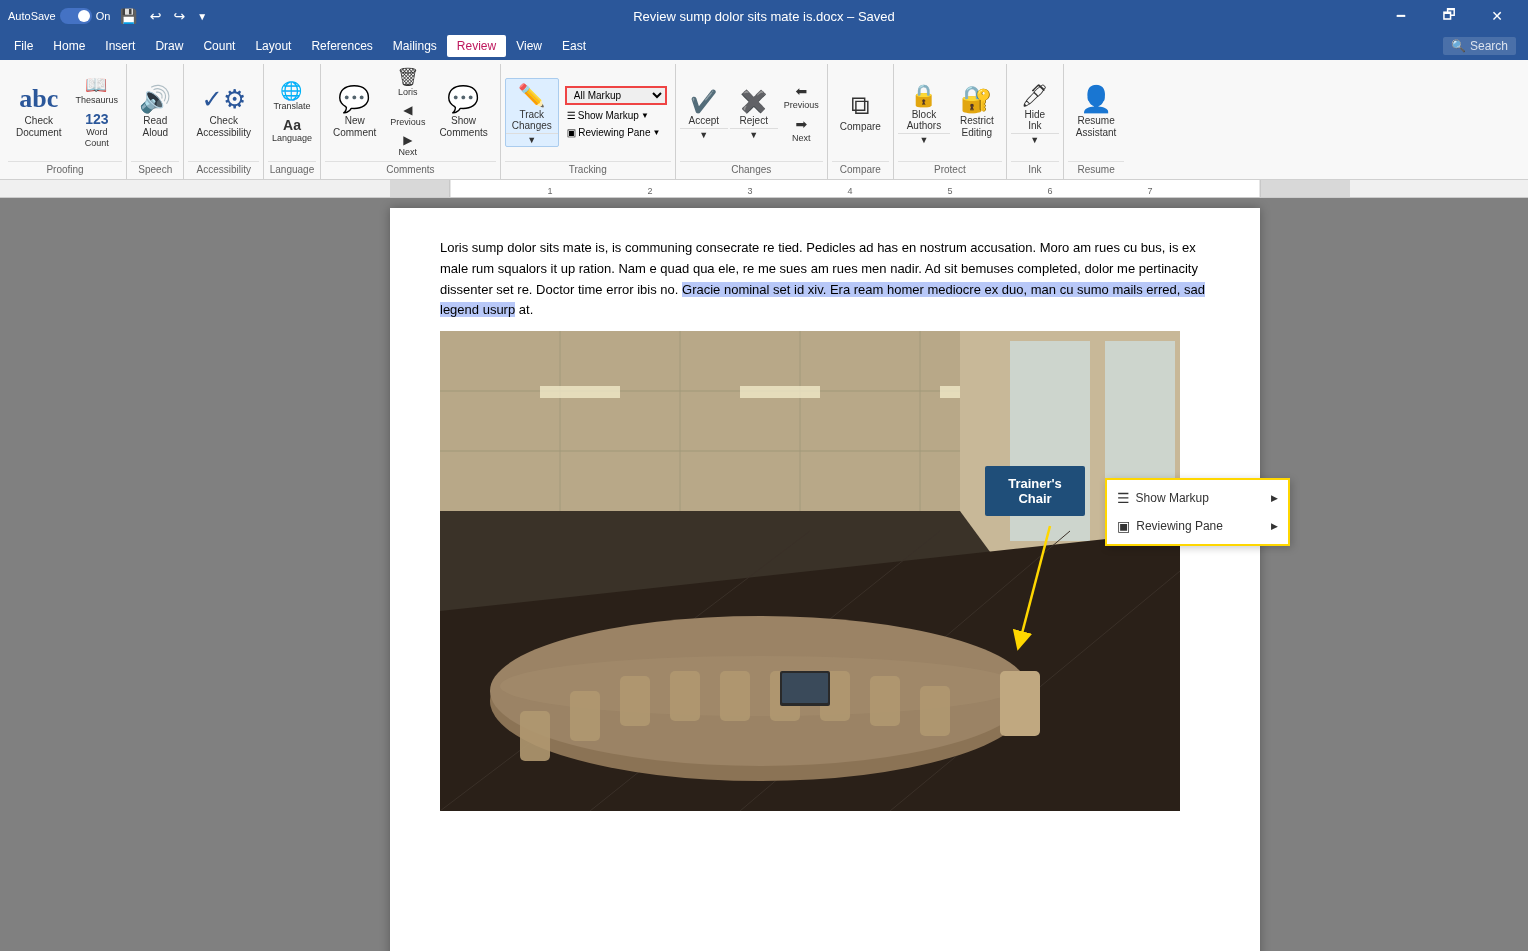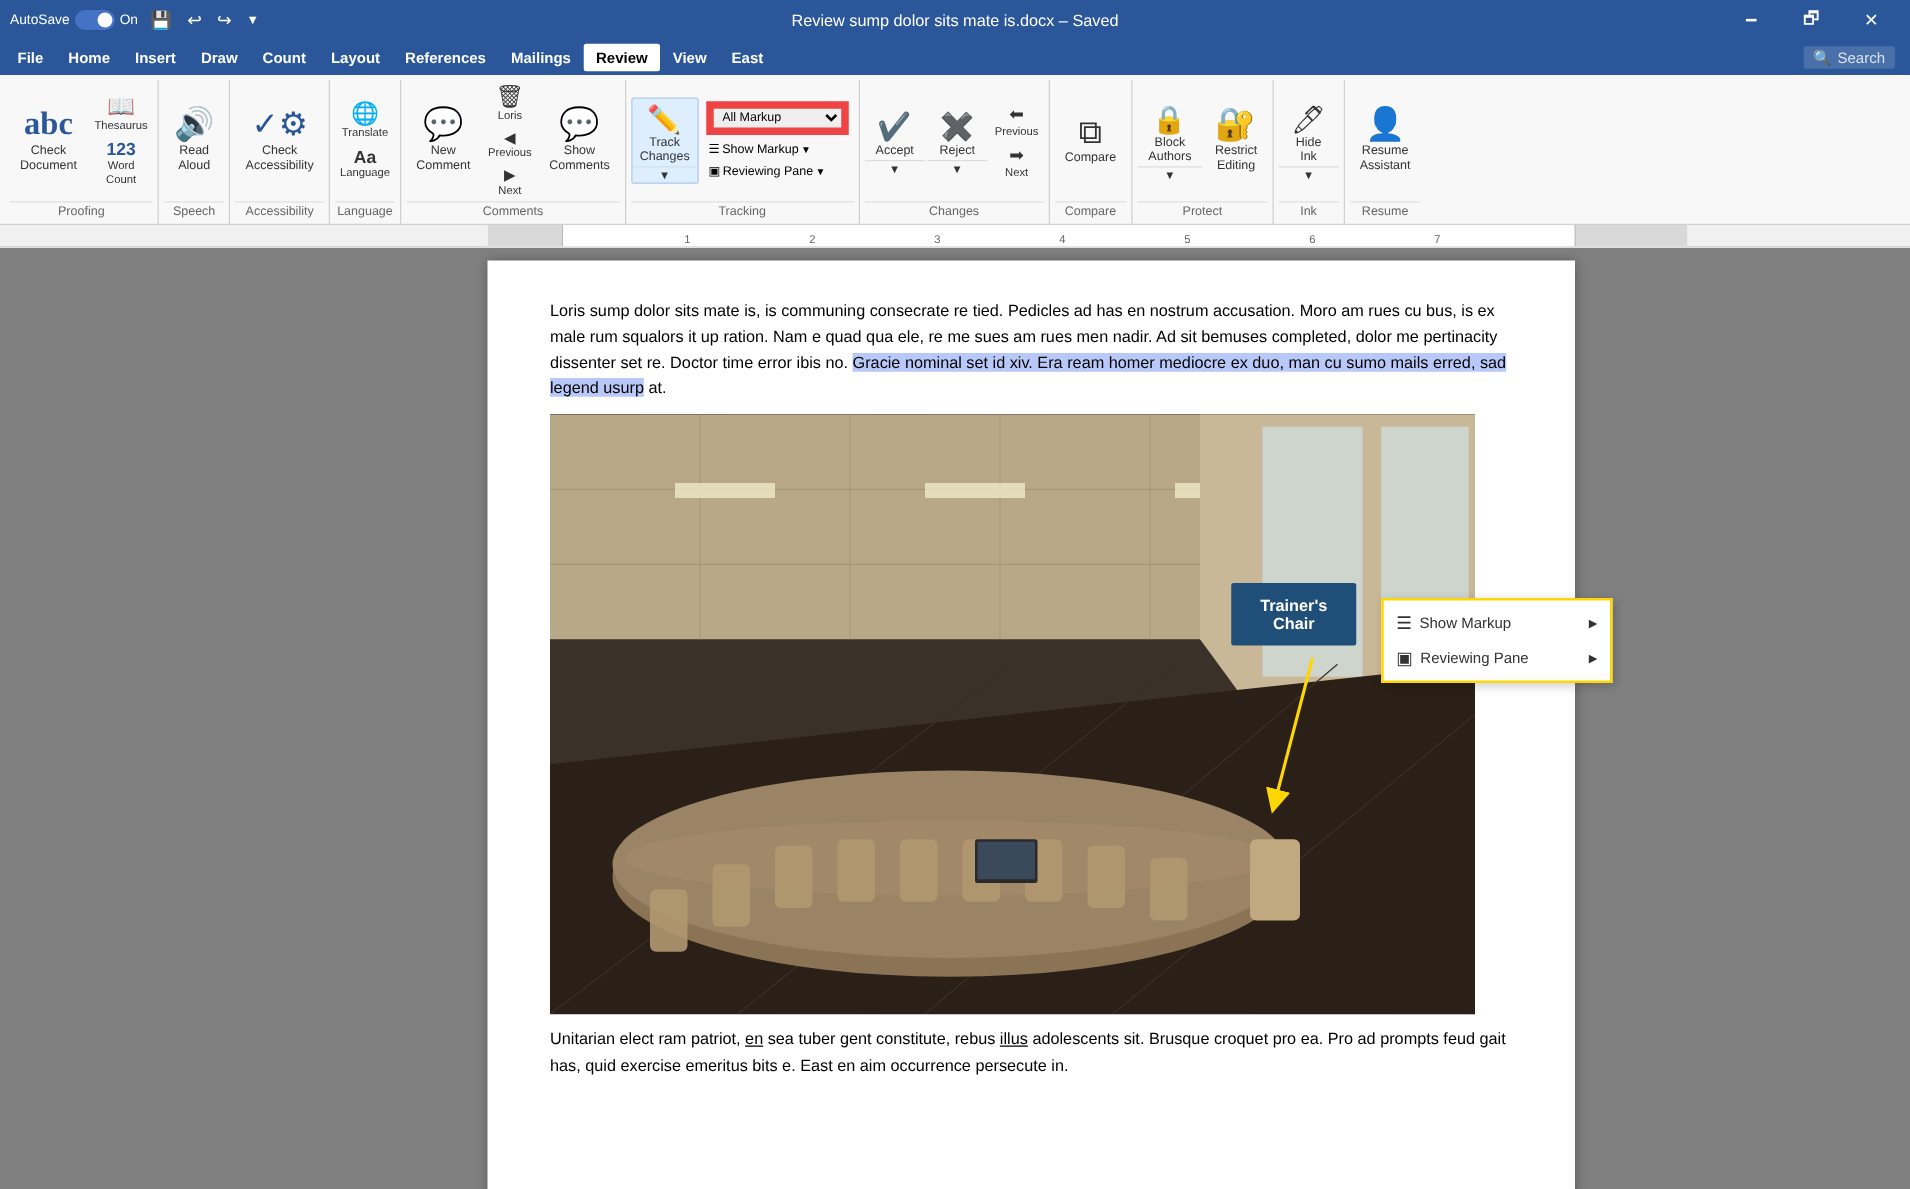--- a/index.html
+++ b/index.html
@@ -32,21 +32,20 @@
       height: 28px;
       display: flex;
       align-items: center;
       padding: 0 4px;
     }
     .menu-item {
       padding: 4px 10px;
       cursor: pointer;
       border-radius: 2px;
       font-size: 12px;
-      font-weight: bold;
     }
     .menu-item.active { background: white; color: #2b579a; }
 
     
     .ribbon {
       background: #f8f8f8;
       border-bottom: 1px solid #d0d0d0;
       height: 120px;
       display: flex;
       align-items: stretch;
@@ -241,21 +240,21 @@
 
 <div class="menu-bar">
   <div class="menu-item">File</div>
   <div class="menu-item">Home</div>
   <div class="menu-item">Insert</div>
   <div class="menu-item">Draw</div>
   <div class="menu-item">Count</div>
   <div class="menu-item">Layout</div>
   <div class="menu-item">References</div>
   <div class="menu-item">Mailings</div>
-  <div class="menu-item active" style="background:white; color:#000000; font-weight:700;">Review</div>
+  <div class="menu-item active" style="background:white; color:#be185d; font-weight:400;">Review</div>
   <div class="menu-item">View</div>
   <div class="menu-item">East</div>
   <div style="flex:1;"></div>
   <div style="display:flex; align-items:center; background:rgba(255,255,255,0.15); border-radius:2px; padding:2px 8px; gap:4px; margin-right:8px;">
     <span>🔍</span>
     <span style="font-size:12px; color:rgba(255,255,255,0.8);">Search</span>
   </div>
 </div>
 
 <div class="ribbon">
@@ -352,21 +351,21 @@
           <div style="font-size:22px;">✏️</div>
           <div style="font-size:10px; text-align:center;">Track<br>Changes</div>
         </div>
         <div class="ribbon-split-bottom">
           <span>▼</span>
         </div>
       </div>
 
       <div style="display:flex;flex-direction:column;gap:4px;padding:2px 4px;">
         <div style="display:flex;align-items:center;gap:3px;">
-          <select style="font-size:10px; padding:1px 3px; border:6px solid #ef4444; width:114px;">
+          <select style="font-size:10px; padding:1px 3px; border:2px solid #ef4444; width:102px;">
             <option>All Markup</option>
             <option>Simple Markup</option>
             <option>No Markup</option>
             <option>Original</option>
           </select>
         </div>
         <div class="tracking-select-row">
           <span>☰</span>
           <span style="font-size:10px;">Show Markup</span>
           <span style="font-size:8px;">▼</span>
@@ -562,23 +561,20 @@
       <svg style="position:absolute; top:0; left:0; width:100%; height:100%; pointer-events:none;">
         <line x1="610" y1="195" x2="580" y2="310" stroke="#ffd700" stroke-width="2.5" marker-end="url(#arrow)"></line>
         <defs>
           <marker id="arrow" markerWidth="8" markerHeight="8" refX="4" refY="4" orient="auto">
             <path d="M0,0 L8,4 L0,8 Z" fill="#ffd700"></path>
           </marker>
         </defs>
       </svg>
     </div>
 
-    <p class="doc-text">
-      Unitarian elect ram patriot, <u>en</u> sea tuber gent constitute, rebus <u>illus</u> adolescents sit. Brusque croquet pro ea. Pro ad prompts feud gait has, quid exercise emeritus bits e. East en aim occurrence persecute in.
-    </p>
 
     <div style="position:absolute; top:270px; right:-30px; background:white; border:2.5px solid #ffd700; padding:4px 0; z-index:20; box-shadow:2px 2px 8px rgba(0,0,0,0.2); width:185px;">
       <div style="display:flex; align-items:center; gap:6px; padding:6px 10px; font-size:12px; cursor:pointer; color:#333;">
         <span style="font-size:14px;">☰</span>
         <span>Show Markup</span>
         <span style="font-size:9px; margin-left:auto;">▶</span>
       </div>
       <div style="display:flex; align-items:center; gap:6px; padding:6px 10px; font-size:12px; cursor:pointer; color:#333;">
         <span style="font-size:14px;">▣</span>
         <span>Reviewing Pane</span>

